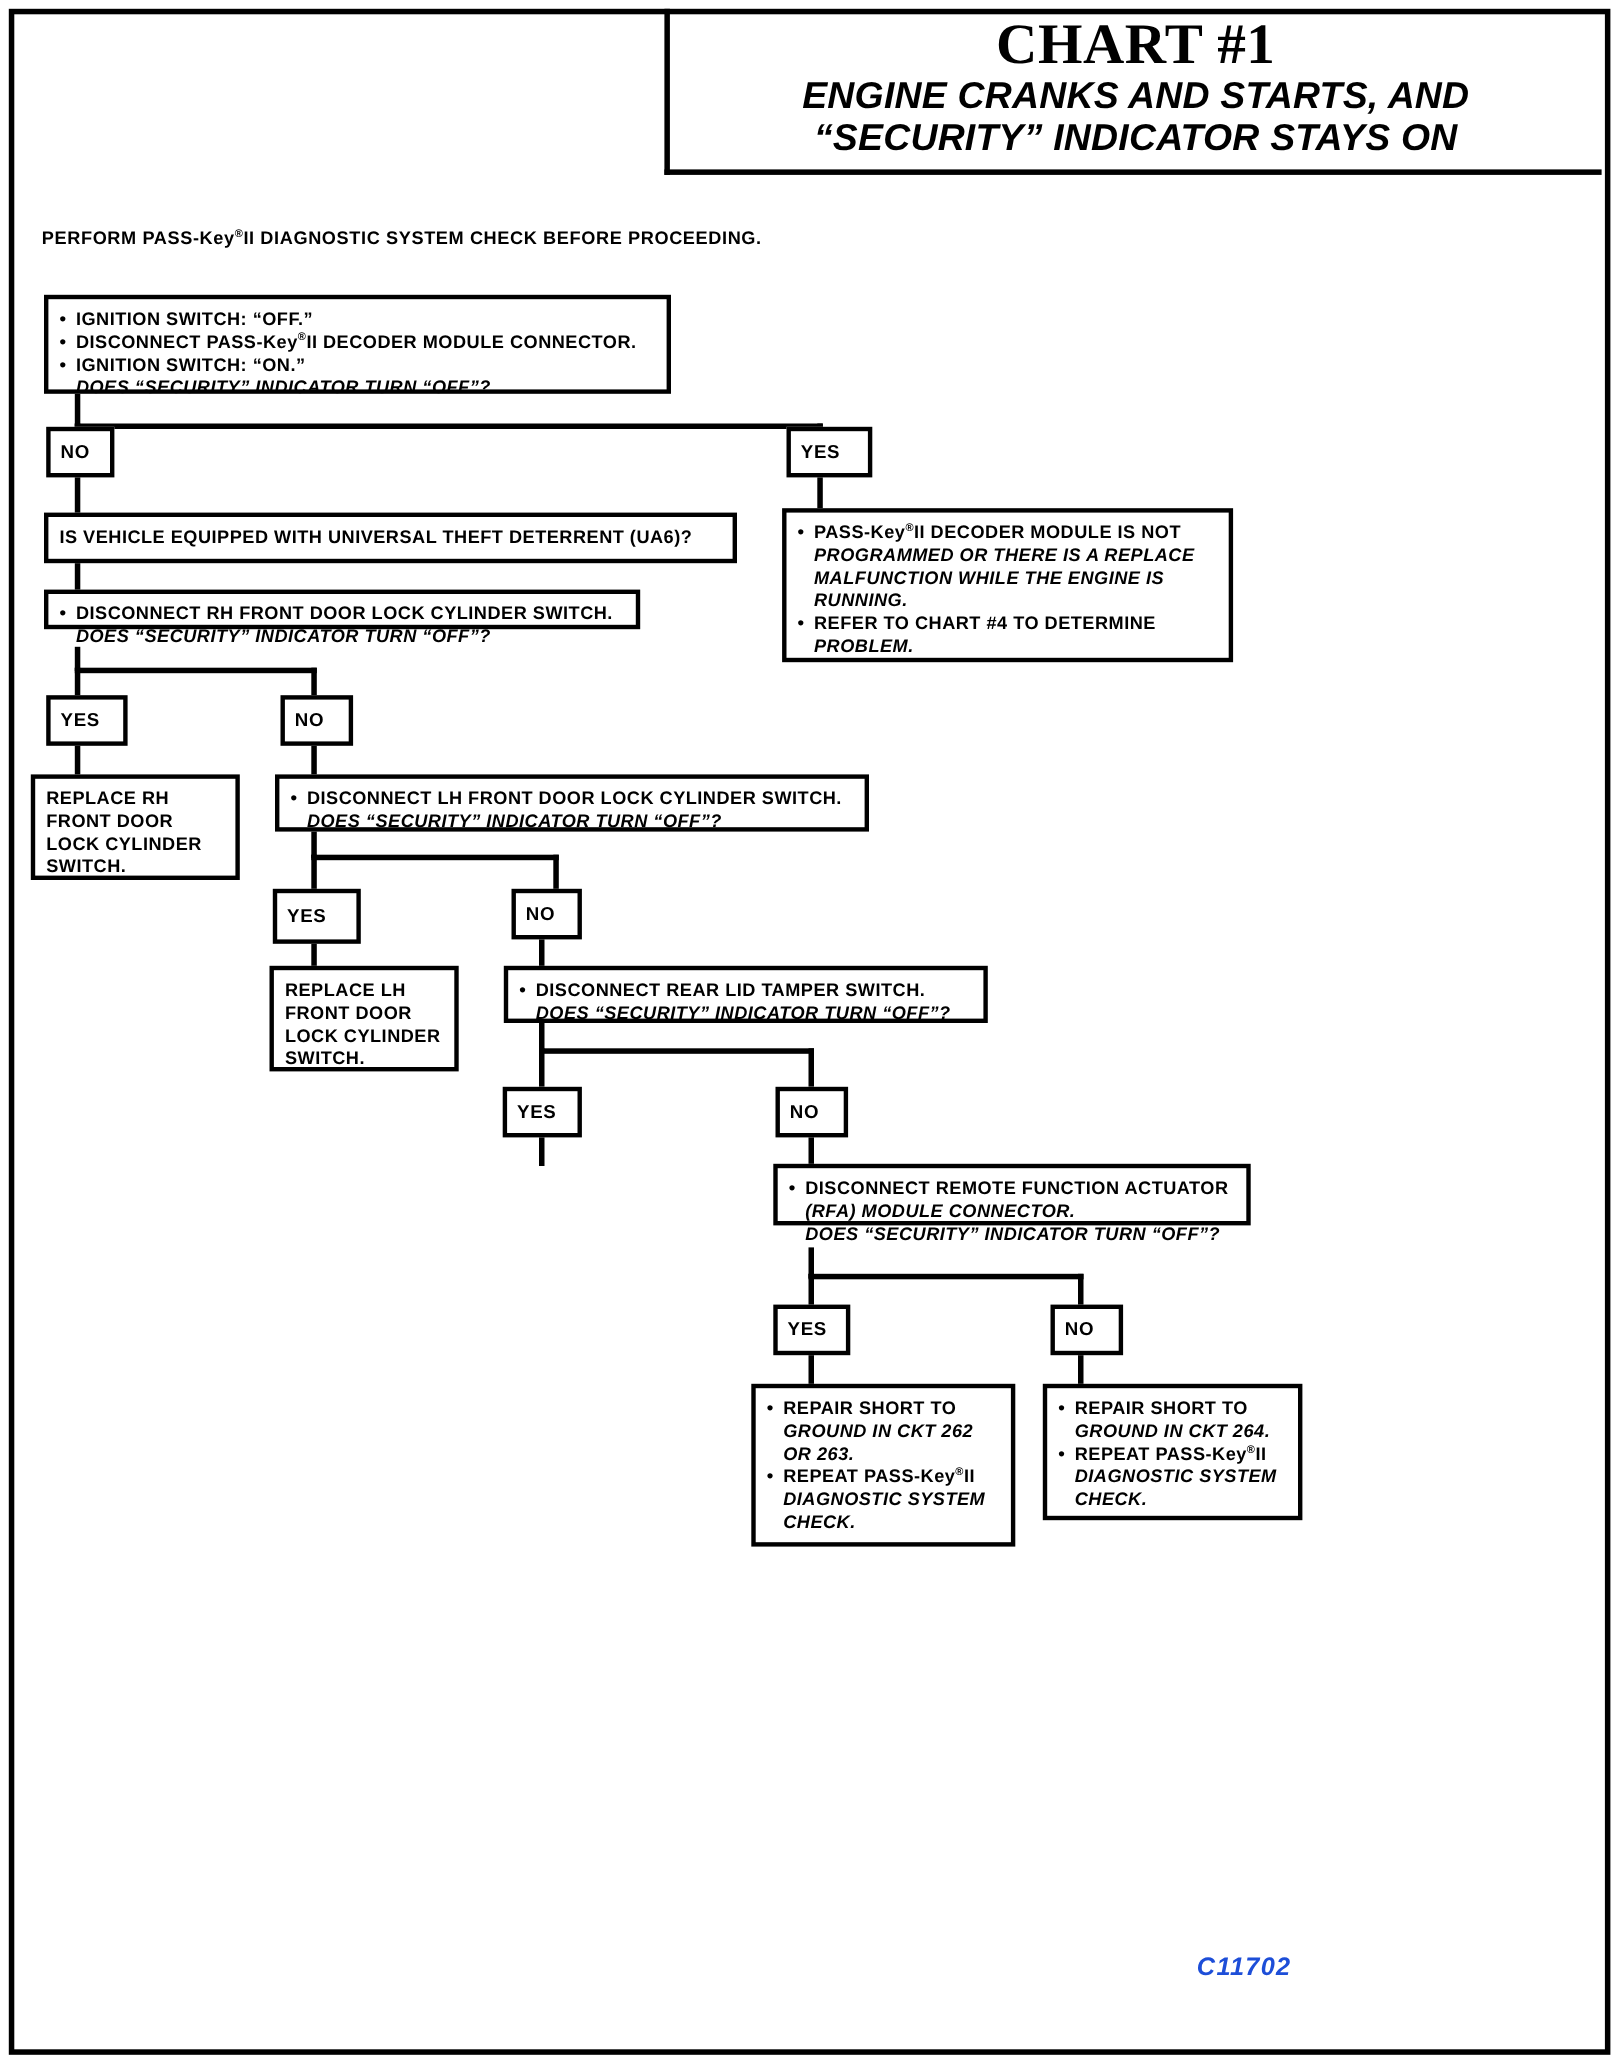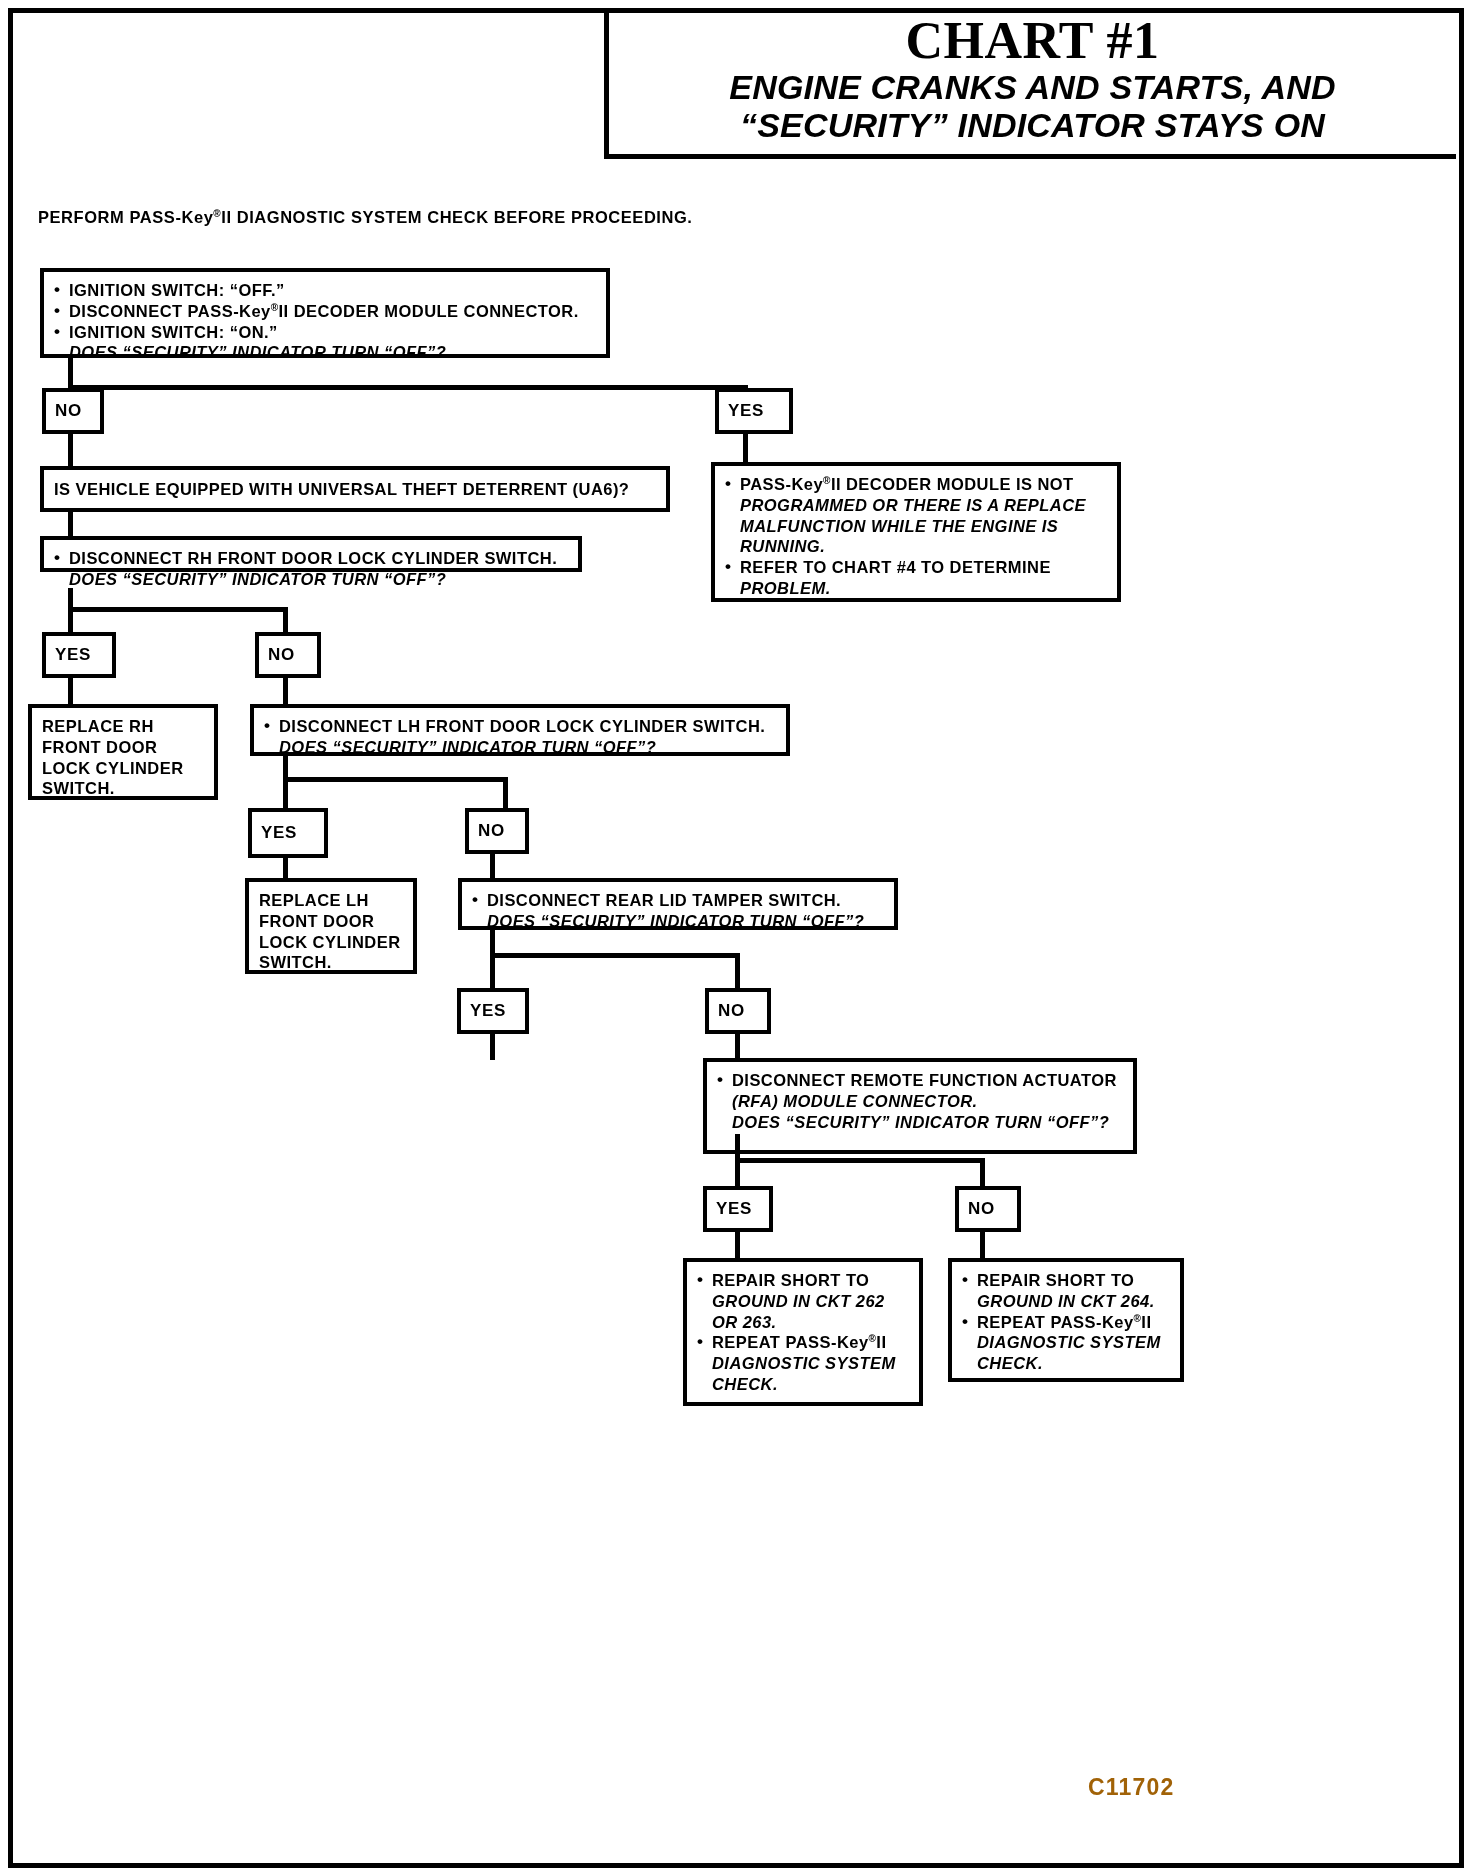--- a/index.html
+++ b/index.html
@@ -87,21 +87,22 @@
     color:#000;
   }
   
   .ln{position:absolute;background:#000;}
   .vl{width:5px;}
   .hl{height:5px;}
   
   #draw-code{
     position:absolute;
     font-size:23px;font-weight:bold;letter-spacing:1.2px;
-    color:#a16207;
+    color:#1d4ed8;
+    font-style:italic;
   }
   sup.reg{font-size:10px;vertical-align:super;line-height:0;}
 </style>
 </head>
 <body>
 
 <div id="page">
 
   <div id="page-border"></div>
 
@@ -206,21 +207,21 @@
   <div class="ln vl" style="left:490px;top:953px;height:35px;"></div>
   <div class="ln vl" style="left:735px;top:953px;height:35px;"></div>
 
   <div class="yn" style="left:457px;top:988px;width:72px;height:46px;">YES</div>
   <div class="yn" style="left:705px;top:988px;width:66px;height:46px;">NO</div>
 
   <div class="ln vl" style="left:490px;top:1034px;height:26px;"></div>
   <div class="ln vl" style="left:735px;top:1034px;height:26px;"></div>
 
 
-  <div class="box" style="left:703px;top:1058px;width:434px;height:96px;">
+  <div class="box" style="left:703px;top:1058px;width:434px;height:56px;">
     <div class="li">DISCONNECT REMOTE FUNCTION ACTUATOR</div>
     <div class="cont">(RFA) MODULE CONNECTOR.</div>
     <div class="cont">DOES “SECURITY” INDICATOR TURN “OFF”?</div>
   </div>
 
   <div class="ln vl" style="left:735px;top:1134px;height:28px;"></div>
   <div class="ln hl" style="left:735px;top:1158px;width:250px;"></div>
   <div class="ln vl" style="left:735px;top:1158px;height:30px;"></div>
   <div class="ln vl" style="left:980px;top:1158px;height:30px;"></div>
 

